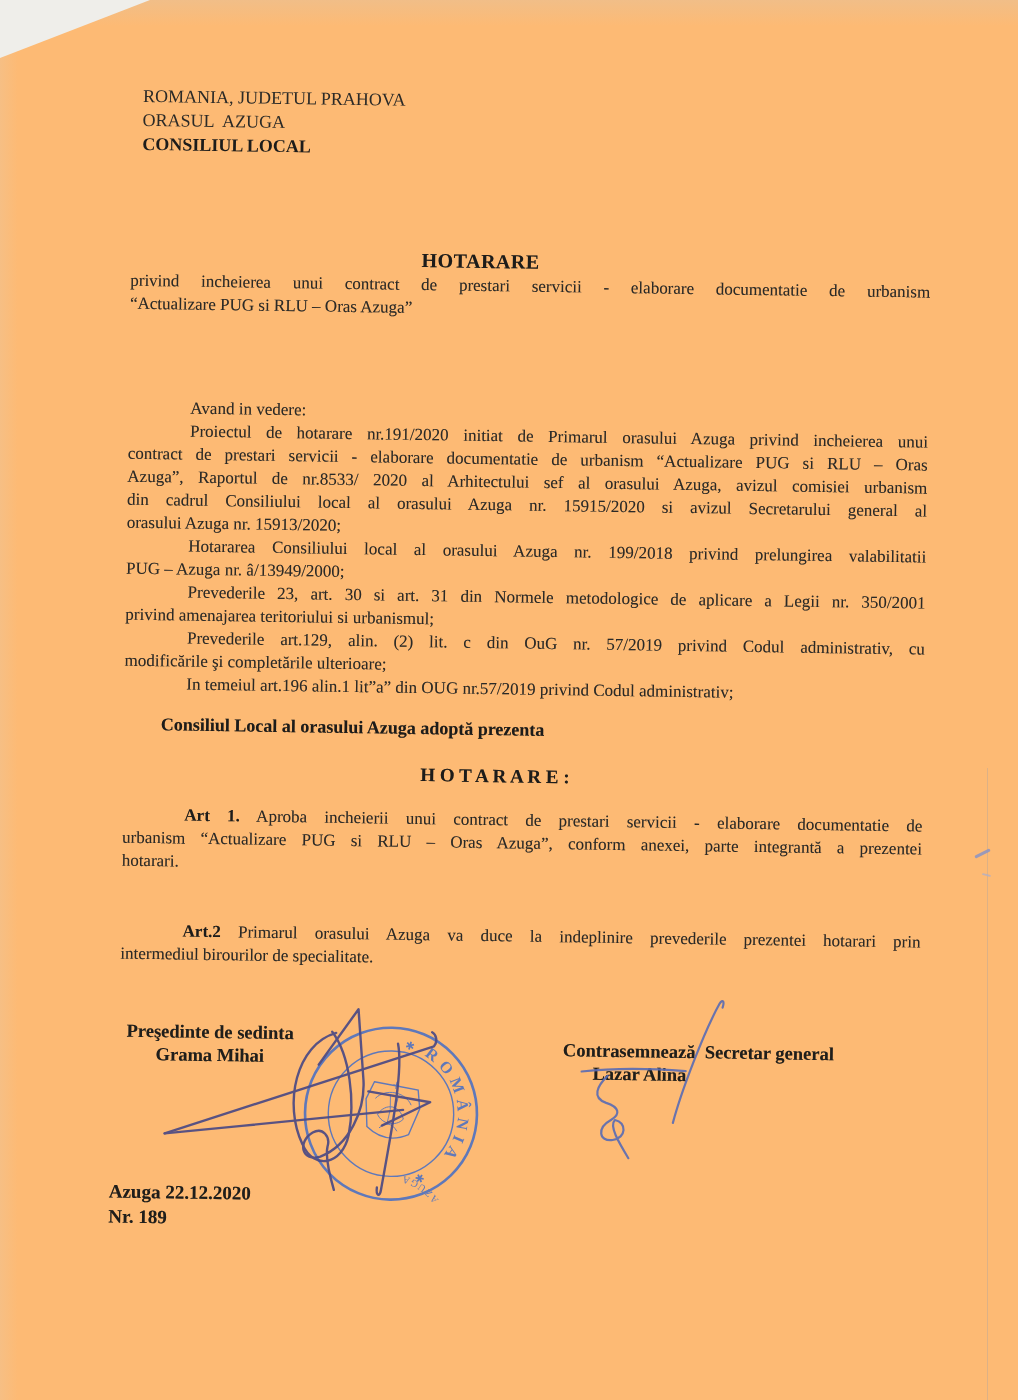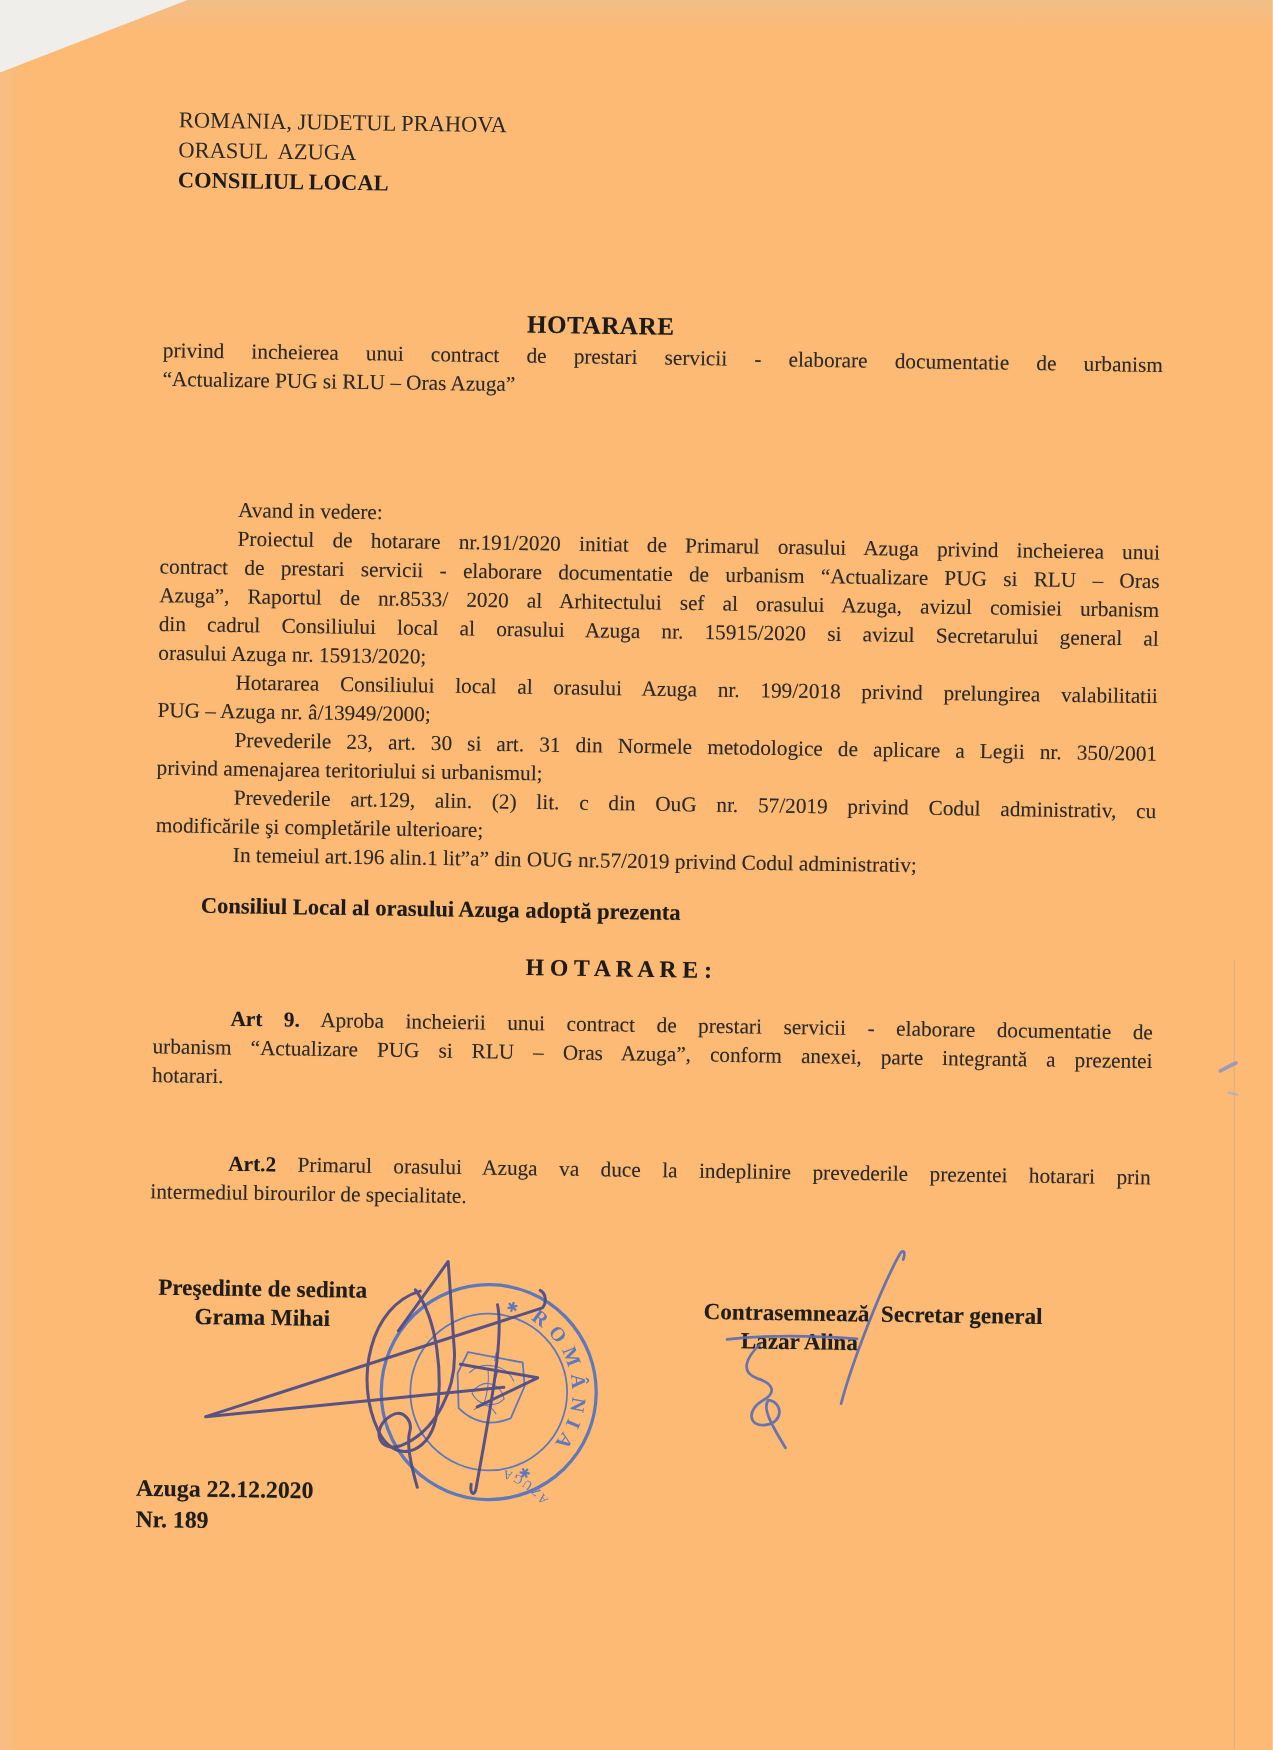--- a/index.html
+++ b/index.html
@@ -110,21 +110,21 @@
         <div>
           <div class="line ind">In temeiul art.196 alin.1 lit”a” din OUG nr.57/2019 privind Codul administrativ;</div>
         </div>
       </div>
 
       <div class="adoption">Consiliul Local al orasului Azuga adoptă prezenta</div>
 
       <div class="decision-heading">H O T A R A R E :</div>
 
       <div class="art1">
-        <div class="line j ind"><span class="b">Art 9.</span><span> Aproba incheierii unui contract de prestari servicii - elaborare documentatie de</span></div>
+        <div class="line j ind"><span class="b">Art 1.</span><span> Aproba incheierii unui contract de prestari servicii - elaborare documentatie de</span></div>
         <div class="lines">
             <div class="line">urbanism “Actualizare PUG si RLU – Oras Azuga”, conform anexei, parte integrantă a prezentei</div>
             <div class="line">hotarari.</div>
           </div>
       </div>
 
       <div class="art2">
         <div class="line j ind"><span class="b">Art.2</span><span> Primarul orasului Azuga va duce la indeplinire prevederile prezentei hotarari prin</span></div>
         <div class="lines">
             <div class="line">intermediul birourilor de specialitate.</div>

